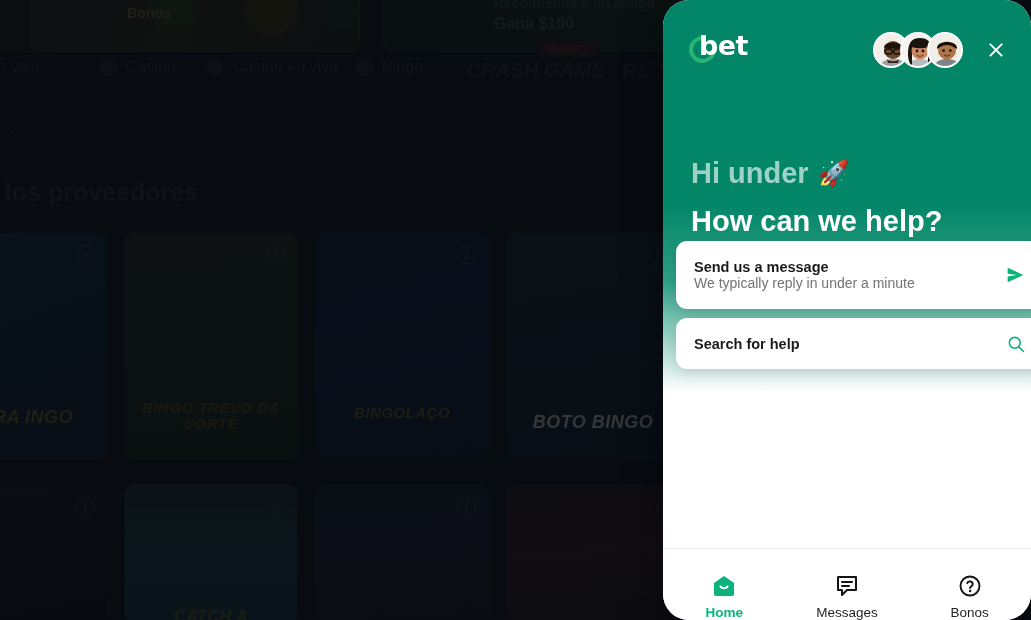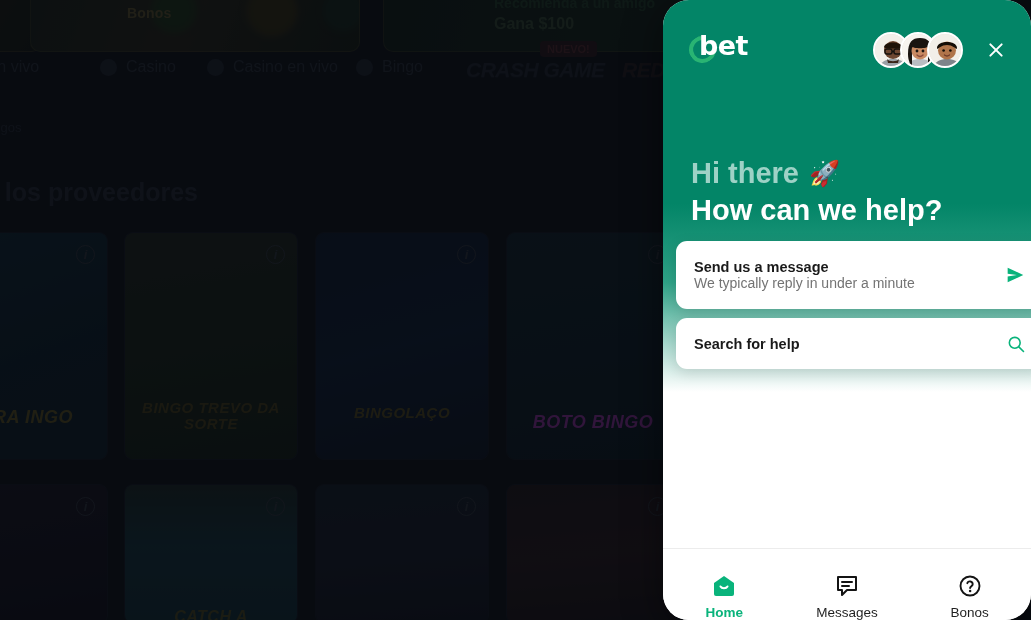--- a/index.html
+++ b/index.html
@@ -108,21 +108,21 @@
     background:#ffffff; border-radius:1px;
   }
   .close-btn:before { transform:rotate(45deg); }
   .close-btn:after  { transform:rotate(-45deg); }
 
   .greeting { position:absolute; left:28px; top:156px; }
   .greet-1 {
     font-size:29px; font-weight:700; color:#9ed2c6; line-height:1.2;
     display:flex; align-items:center; gap:10px;
   }
-  .greet-2 { font-size:29px; font-weight:700; color:#ffffff; line-height:1.2; margin-top:2px; }
+  .greet-2 { font-size:29px; font-weight:700; color:#ffffff; line-height:1.2; margin-top:13px; }
 
   .card {
     position:absolute; left:13px; width:368px; background:#fff; border-radius:11px;
     box-shadow:0 4px 14px rgba(0,0,0,.13); display:flex; align-items:center;
     padding:0 18px; cursor:pointer;
   }
   .card-msg { top:241px; height:68px; }
   .card-search { top:318px; height:51px; }
   .card-txt { flex:1; }
   .card-title { font-size:14.5px; font-weight:700; color:#1a1a1a; }
@@ -208,21 +208,21 @@
     </div>
 
     <div class="tile" style="left:315px; top:232px; height:228px;">
       <div class="art" style="background:linear-gradient(165deg,#13233f 0%,#13294a 50%,#0f1d33 100%);"></div>
       <div class="tile-label" style="color:#7a6a26; bottom:17%; font-size:15px;">BINGOLAÇO</div>
       <div class="info">i</div>
     </div>
 
     <div class="tile" style="left:506px; top:232px; height:228px;">
       <div class="art" style="background:linear-gradient(170deg,#17303c 0%,#112c38 50%,#0e2430 100%);"></div>
-      <div class="tile-label" style="color:#d946ef; bottom:12%;">BOTO
+      <div class="tile-label" style="color:#e5e5e5; bottom:12%;">BOTO
 BINGO</div>
       <div class="info">i</div>
     </div>
 
     <div class="tile" style="left:-66px; top:484px; height:140px;">
       <div class="art" style="background:linear-gradient(170deg,#231b2e 0%,#1a1726 60%,#141020 100%);"></div>
       <div class="info">i</div>
     </div>
     <div class="tile" style="left:124px; top:484px; height:140px;">
       <div class="art" style="background:linear-gradient(180deg,#243a33 0%,#1b4a58 45%,#17404d 100%);"></div>
@@ -287,21 +287,21 @@
             <path d="M15.5 21c1.5 1.2 3.5 1.2 5 0" stroke="#6d3a28" stroke-width="1.3" fill="none" stroke-linecap="round"></path>
           </svg>
         </div>
       </div>
 
       <div class="close-btn"></div>
     </div>
 
     <div class="greeting">
       <div class="greet-1">
-        <span>Hi there</span>
+        <span>Hi under</span>
         <span style="font-size:25px;">🚀</span>
       </div>
       <div class="greet-2">How can we help?</div>
     </div>
 
     <div class="card card-msg">
       <div class="card-txt">
         <div class="card-title">Send us a message</div>
         <div class="card-sub">We typically reply in under a minute</div>
       </div>

